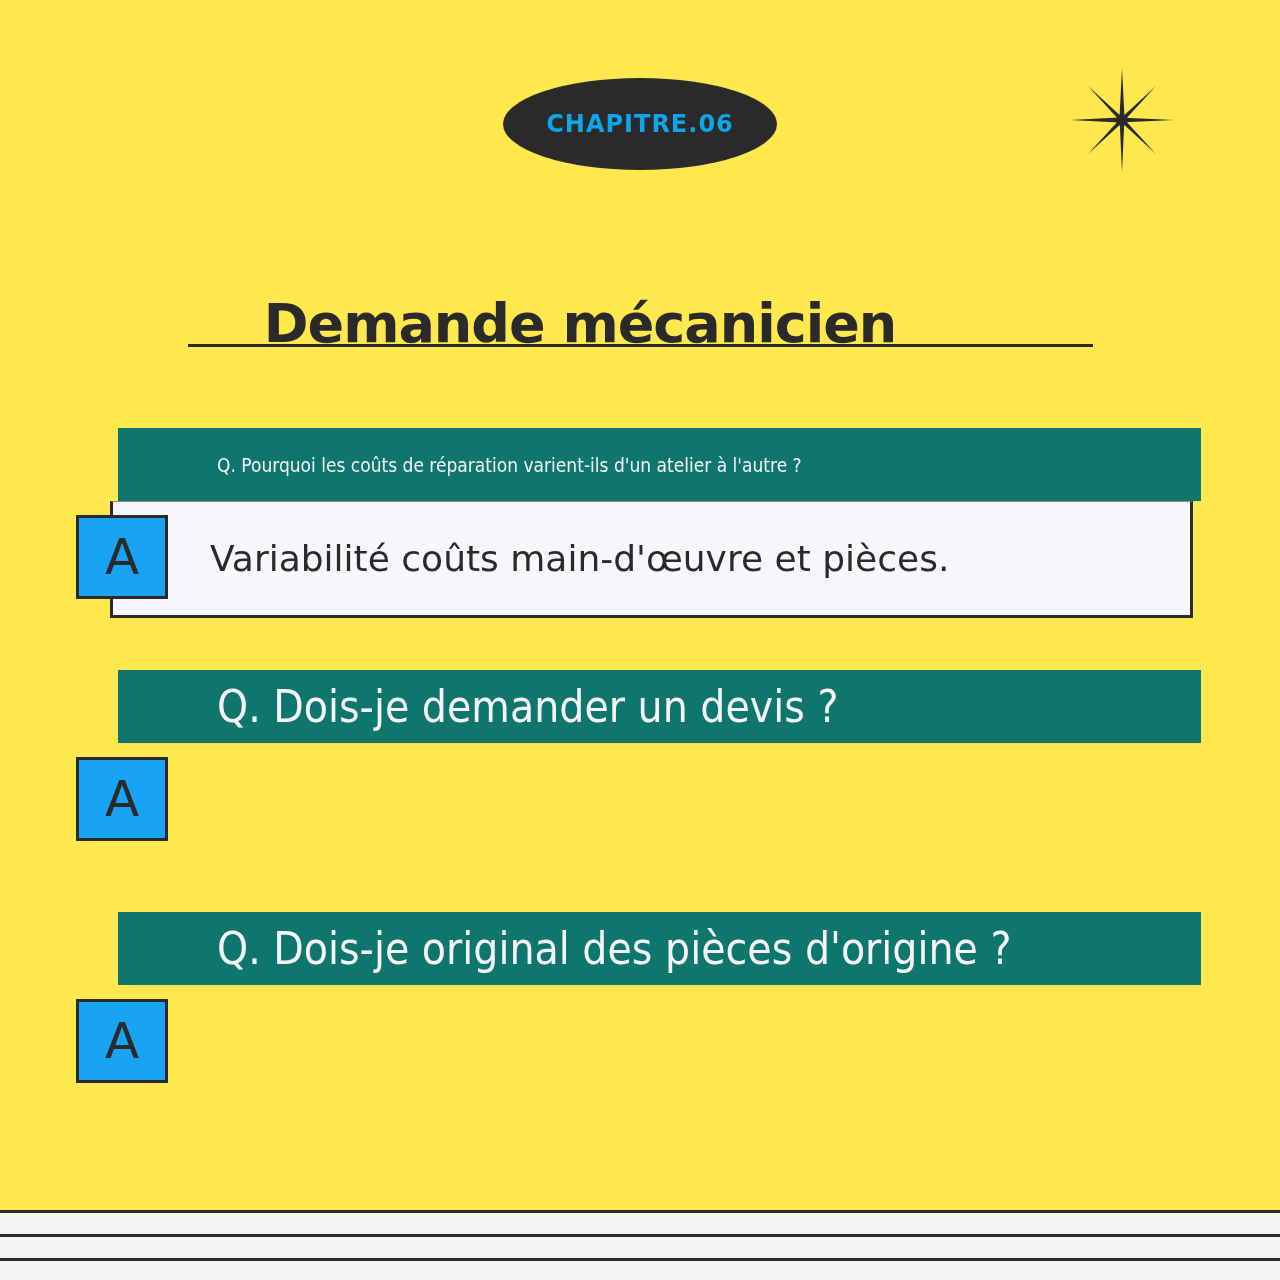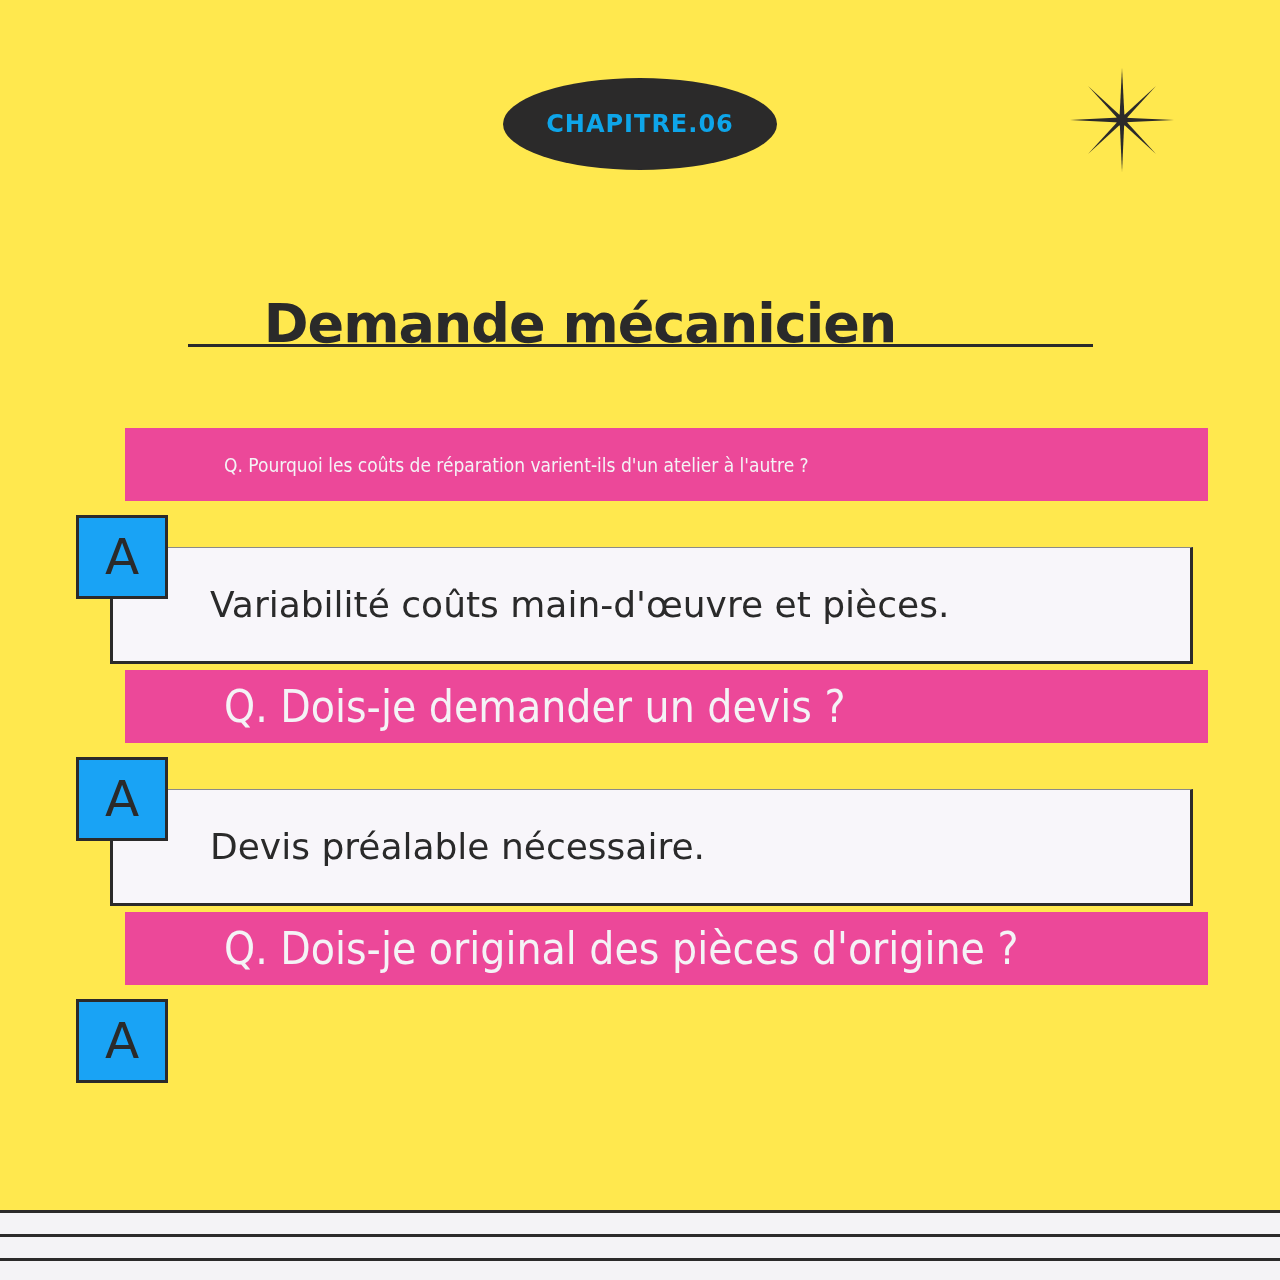--- a/index.html
+++ b/index.html
@@ -48,43 +48,42 @@
       background: #2a2a2a;
     }
     .card {
       position: absolute;
       left: 110px;
       width: 1083px;
       height: 190px;
     }
     .card-q {
       position: absolute;
-      left: 15px; top: 0;
+      left: 8px; top: 0;
       width: 1083px; height: 73px;
-      background: #ec4899;
+      background: #0f766e;
       color: #f4f3f6;
       display: flex; align-items: center;
       padding-left: 99px;
       font-family: "DejaVu Sans Condensed", "DejaVu Sans", sans-serif;
       font-stretch: condensed;
     }
     .card-q.small { font-size: 19px; }
     .card-q.large { font-size: 44px; }
     .card-a {
       position: absolute;
       left: 0; top: 73px;
       width: 1083px; height: 117px;
       background: #f8f6fa;
       border: 3px solid #2b2a2a;
       border-top: 1px solid #8a8a8a;
       display: flex; align-items: center;
       padding-left: 97px;
       font-size: 36px;
       color: #2a2a2a;
-      margin-top: 46px;
     }
     .badge {
       position: absolute;
       left: -34px; top: 87px;
       width: 92px; height: 84px;
       background: #19a3f5;
       border: 3px solid #2b2a2a;
       display: flex; align-items: center; justify-content: center;
       font-size: 50px;
       color: #2a2a2a;
@@ -131,23 +130,20 @@
   </div>
   <div class="badge">
     <span>A</span>
   </div>
 </div>
 
 <div class="card" style="top:670px;">
   <div class="card-q large">
     <span>Q. Dois-je demander un devis ?</span>
   </div>
-  <div class="card-a">
-    <span>Devis préalable nécessaire.</span>
-  </div>
   <div class="badge">
     <span>A</span>
   </div>
 </div>
 
 <div class="card" style="top:912px;">
   <div class="card-q large">
     <span>Q. Dois-je original des pièces d'origine ?</span>
   </div>
   <div class="badge">

